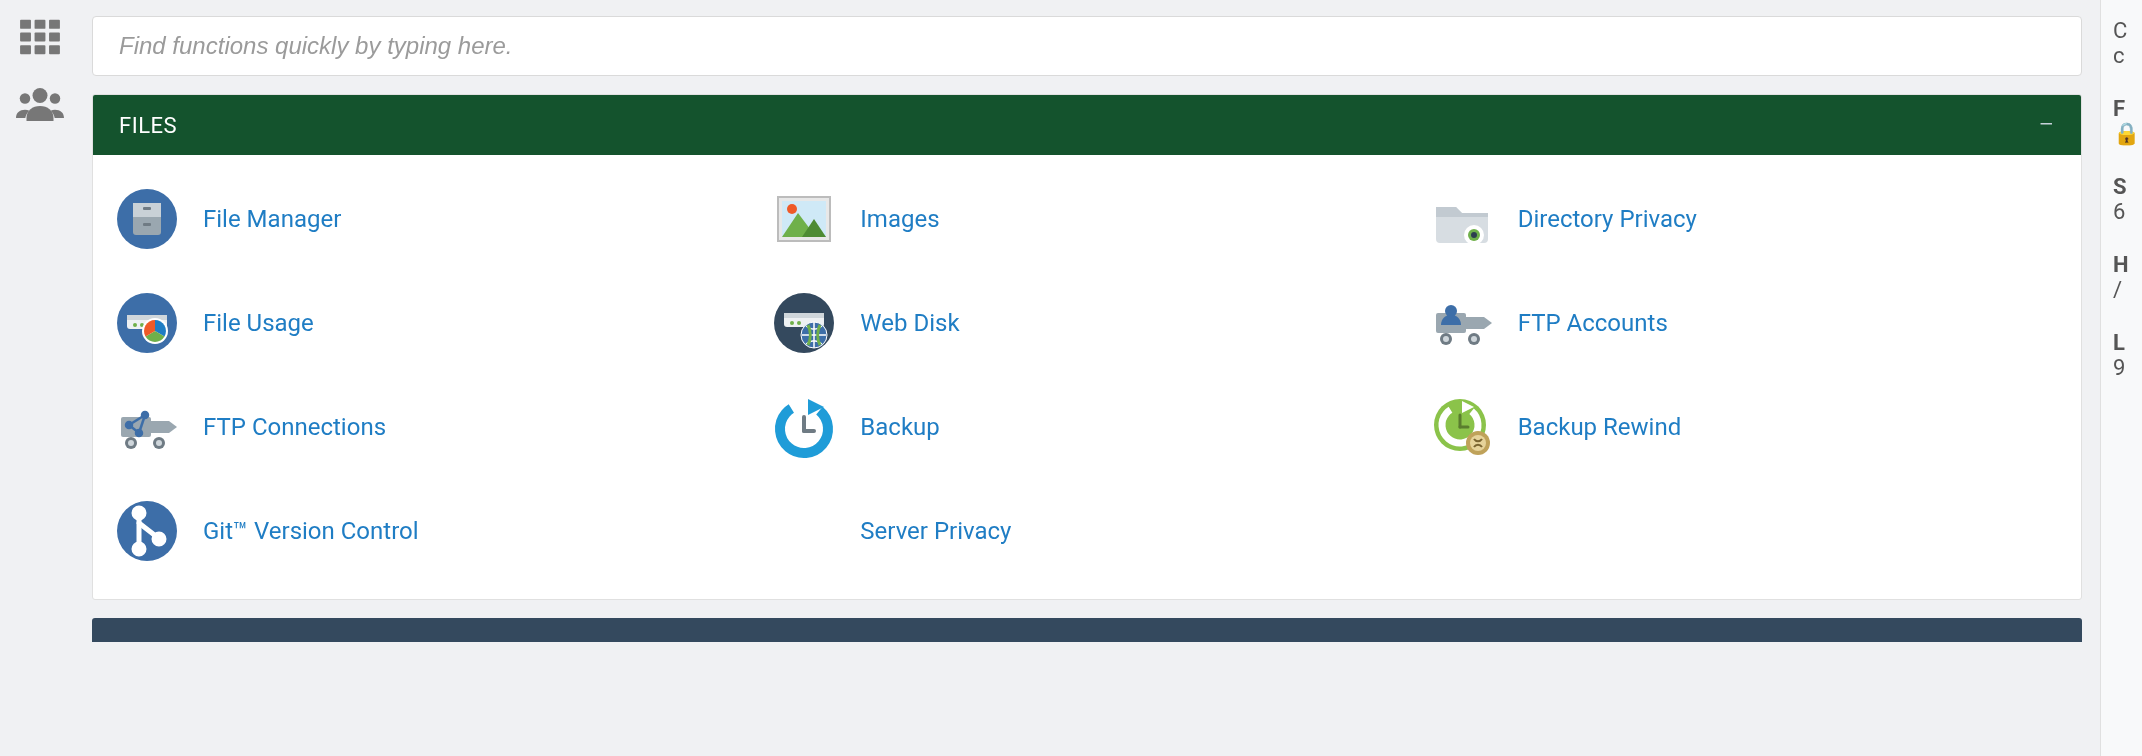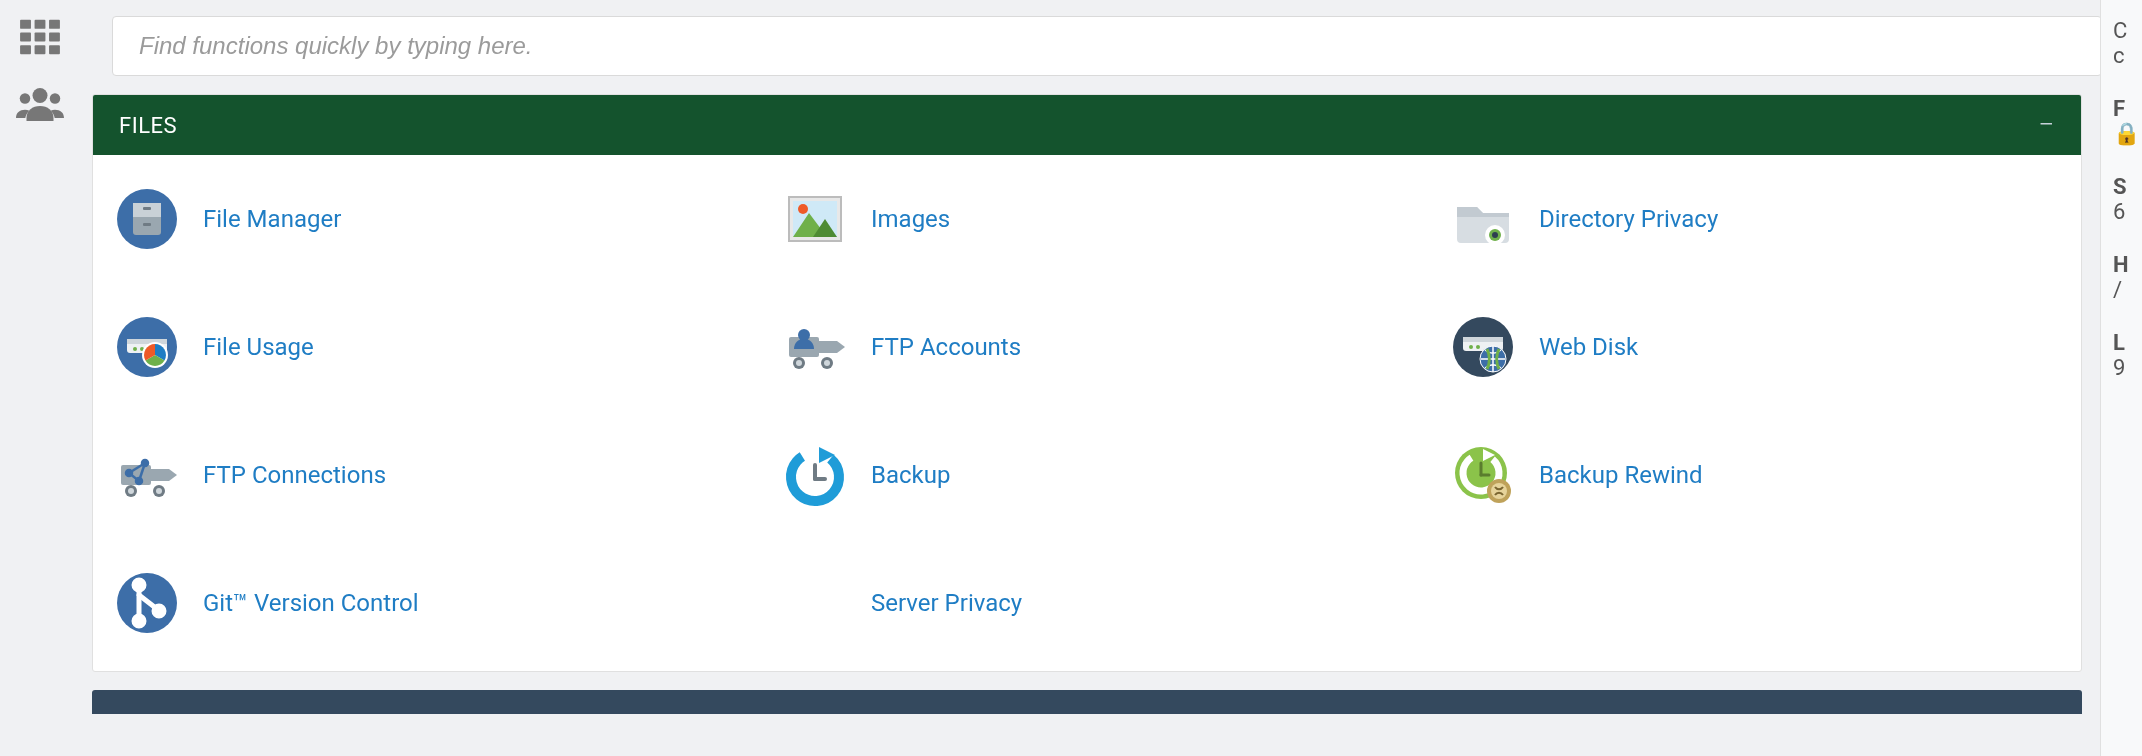--- a/index.html
+++ b/index.html
@@ -2,26 +2,26 @@
 <html><head>
 <meta charset="utf-8">
 <style>
   html,body{margin:0;padding:0;font-family:-apple-system,BlinkMacSystemFont,"Segoe UI",Roboto,Helvetica,Arial,sans-serif;background:#f0f1f3;color:#333;}
   *{box-sizing:border-box;}
   .page{display:flex;min-height:756px;}
   .left-rail{width:80px;padding-top:16px;display:flex;flex-direction:column;align-items:center;gap:24px;}
   .left-rail .rail-btn{width:48px;height:42px;display:flex;align-items:center;justify-content:center;color:#777;cursor:pointer;}
   .left-rail svg{fill:#777;}
   .main{flex:1;padding:16px 18px 0 12px;display:flex;flex-direction:column;gap:18px;min-width:0;}
-  .search{width:100%;height:60px;border:1px solid #dadada;border-radius:4px;background:#fff;padding:0 26px;font-size:24px;color:#9b9b9b;margin-left:20px;}
+  .search{width:100%;height:60px;border:1px solid #dadada;border-radius:4px;background:#fff;padding:0 26px;font-size:24px;color:#9b9b9b;}
   .search::placeholder{color:#9b9b9b;font-style:italic;}
   .panel{background:#fff;border:1px solid #e0e0e0;border-radius:3px;overflow:hidden;}
   .panel-header{background:#14532d;color:#fff;height:60px;display:flex;align-items:center;justify-content:space-between;padding:0 26px;font-size:22px;letter-spacing:.5px;}
   .panel-header .collapse{cursor:pointer;color:#cfd8e1;font-size:28px;line-height:1;font-weight:300;}
-  .panel-body{display:grid;grid-template-columns:repeat(3,minmax(0,1fr));padding:24px 16px 28px 16px;row-gap:24px;column-gap:16px;gap:48px;}
+  .panel-body{display:grid;grid-template-columns:repeat(3,minmax(0,1fr));padding:24px 16px 28px 16px;row-gap:24px;column-gap:16px;}
   .app{display:flex;align-items:center;gap:22px;padding:6px 4px;cursor:pointer;}
   .app .label{font-size:24px;color:#1f7dc4;}
   .icon-box{width:68px;height:68px;display:flex;align-items:center;justify-content:center;flex:0 0 68px;}
   .icon-box svg{width:64px;height:64px;}
   .next-panel-header{background:#34495e;height:24px;border-radius:3px 3px 0 0;}
   .right-col{width:42px;border-left:1px solid #e0e0e0;background:#f8f9fa;padding:18px 0 0 12px;font-size:22px;color:#555;display:flex;flex-direction:column;gap:26px;}
   .right-col div{height:52px;}
 </style>
 </head>
 <body>
@@ -120,49 +120,49 @@
                 <path d="M-9.5 5.5 A11 11 0 0 1 0 -11 L0 0 Z" fill="#ef5a28"></path>
               </g>
             </svg>
           </span>
           <span class="label">File Usage</span>
         </div>
 
         <div class="app">
           <span class="icon-box">
             <svg viewBox="0 0 64 64">
+              <circle cx="32" cy="32" r="30" fill="#34495e"></circle>
+              <rect x="12" y="22" width="40" height="14" rx="3" fill="#eef1f3"></rect>
+              <rect x="12" y="22" width="40" height="5" fill="#cfd6db"></rect>
+              <circle cx="20" cy="32" r="2" fill="#6fb04a"></circle>
+              <circle cx="27" cy="32" r="2" fill="#6fb04a"></circle>
+              <circle cx="42" cy="44" r="13" fill="#3d6ea8"></circle>
+              <circle cx="42" cy="44" r="13" fill="none" stroke="#fff" stroke-width="1"></circle>
+              <path d="M30 44h24M42 31v26M34 35c5 4 11 4 16 0M34 53c5-4 11-4 16 0" stroke="#fff" stroke-width="1.5" fill="none"></path>
+              <path d="M36 34c3 6 3 14 0 20M48 34c-3 6-3 14 0 20" stroke="#6fb04a" stroke-width="3" fill="none"></path>
+            </svg>
+          </span>
+          <span class="label">Web Disk</span>
+        </div>
+
+        <div class="app">
+          <span class="icon-box">
+            <svg viewBox="0 0 64 64">
               <rect x="6" y="22" width="30" height="20" rx="2" fill="#9aa7b0"></rect>
               <rect x="36" y="26" width="18" height="12" fill="#9aa7b0"></rect>
               <polygon points="54,26 62,32 54,38" fill="#9aa7b0"></polygon>
               <circle cx="16" cy="48" r="6" fill="#6f7b84"></circle>
               <circle cx="16" cy="48" r="3" fill="#cfd6db"></circle>
               <circle cx="44" cy="48" r="6" fill="#6f7b84"></circle>
               <circle cx="44" cy="48" r="3" fill="#cfd6db"></circle>
               <circle cx="21" cy="20" r="6" fill="#3d6ea8"></circle>
               <path d="M11 34c0-6 4-10 10-10s10 4 10 10z" fill="#3d6ea8"></path>
             </svg>
           </span>
           <span class="label">FTP Accounts</span>
-        </div>
-
-        <div class="app">
-          <span class="icon-box">
-            <svg viewBox="0 0 64 64">
-              <circle cx="32" cy="32" r="30" fill="#34495e"></circle>
-              <rect x="12" y="22" width="40" height="14" rx="3" fill="#eef1f3"></rect>
-              <rect x="12" y="22" width="40" height="5" fill="#cfd6db"></rect>
-              <circle cx="20" cy="32" r="2" fill="#6fb04a"></circle>
-              <circle cx="27" cy="32" r="2" fill="#6fb04a"></circle>
-              <circle cx="42" cy="44" r="13" fill="#3d6ea8"></circle>
-              <circle cx="42" cy="44" r="13" fill="none" stroke="#fff" stroke-width="1"></circle>
-              <path d="M30 44h24M42 31v26M34 35c5 4 11 4 16 0M34 53c5-4 11-4 16 0" stroke="#fff" stroke-width="1.5" fill="none"></path>
-              <path d="M36 34c3 6 3 14 0 20M48 34c-3 6-3 14 0 20" stroke="#6fb04a" stroke-width="3" fill="none"></path>
-            </svg>
-          </span>
-          <span class="label">Web Disk</span>
         </div>
 
         <div class="app">
           <span class="icon-box">
             <svg viewBox="0 0 64 64">
               <rect x="6" y="22" width="30" height="20" rx="2" fill="#9aa7b0"></rect>
               <rect x="36" y="26" width="18" height="12" fill="#9aa7b0"></rect>
               <polygon points="54,26 62,32 54,38" fill="#9aa7b0"></polygon>
               <circle cx="16" cy="48" r="6" fill="#6f7b84"></circle>
               <circle cx="16" cy="48" r="3" fill="#cfd6db"></circle>

